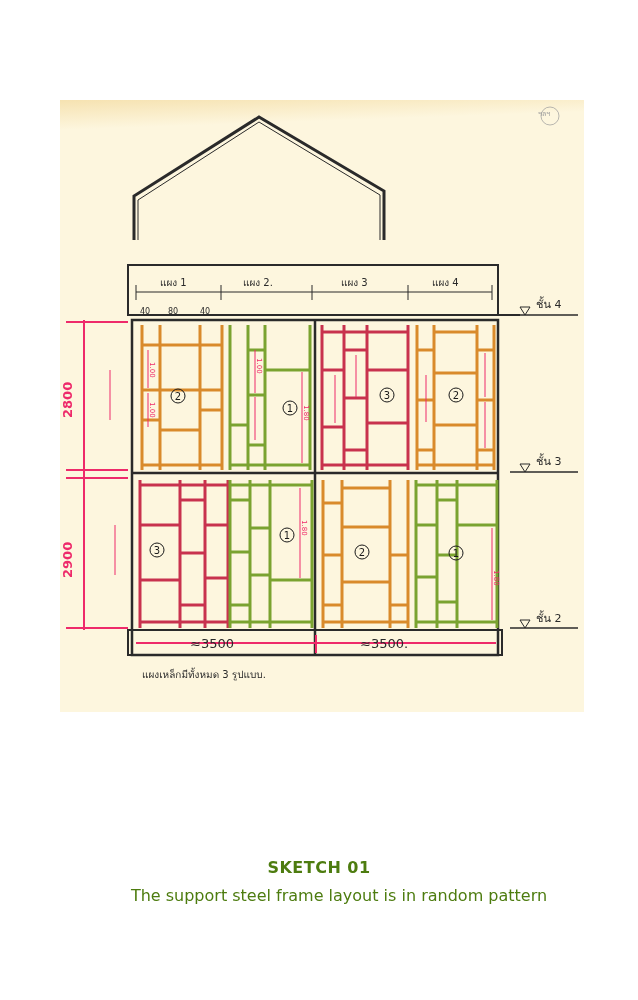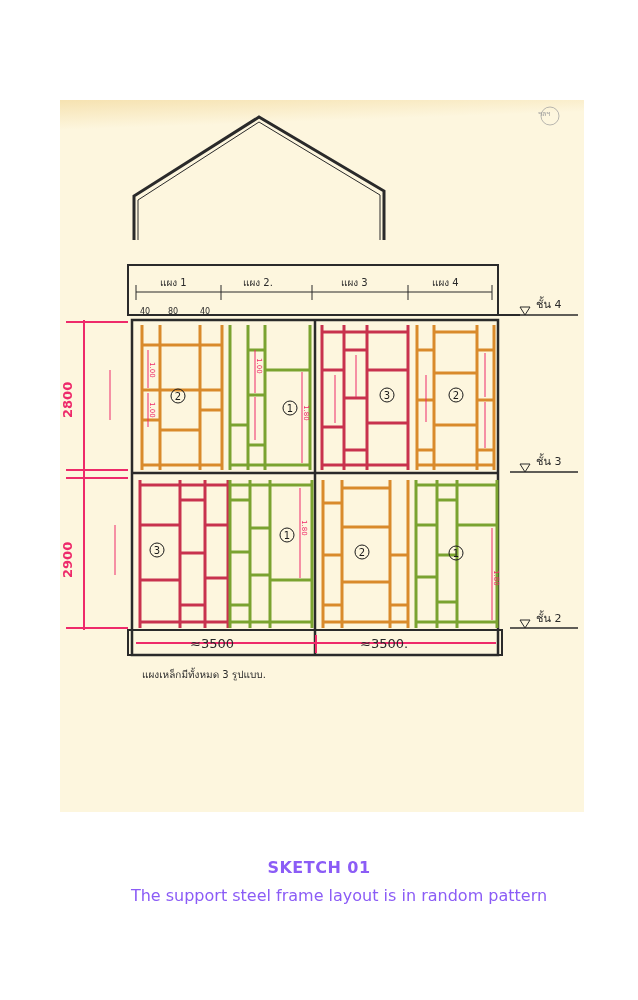--- a/index.html
+++ b/index.html
@@ -1,21 +1,21 @@
 <!DOCTYPE html>
 <html><head>
 <meta charset="utf-8">
 <style>
   html, body { margin:0; padding:0; background:#ffffff; }
   body { width:638px; height:1000px; position:relative; overflow:hidden; font-family:"DejaVu Sans", sans-serif; }
-  .paper { position:absolute; left:60px; top:100px; width:524px; height:712px; background:#fdf6de;
+  .paper { position:absolute; left:60px; top:100px; width:524px; height:612px; background:#fdf6de;
     background-image: linear-gradient(178deg, rgba(240,210,140,0.55) 0px, rgba(253,246,222,0) 30px); }
   .paper svg { position:absolute; left:0; top:0; }
   .hand { font-family:"DejaVu Sans", sans-serif; }
-  .caption { position:absolute; left:0; width:638px; text-align:center; color:#8b5cf6; }
+  .caption { position:absolute; left:0; width:638px; text-align:center; color:#4d7c0f; }
   .caption-title { top:858px; font-size:16px; font-weight:bold; letter-spacing:0.5px; }
   .caption-body { top:886px; left:20px; font-size:16px; }
 </style>
 </head>
 <body>
 
 <div class="paper">
   <svg width="524" height="712" viewBox="0 0 524 712" xmlns="http://www.w3.org/2000/svg">
 
     <g>

